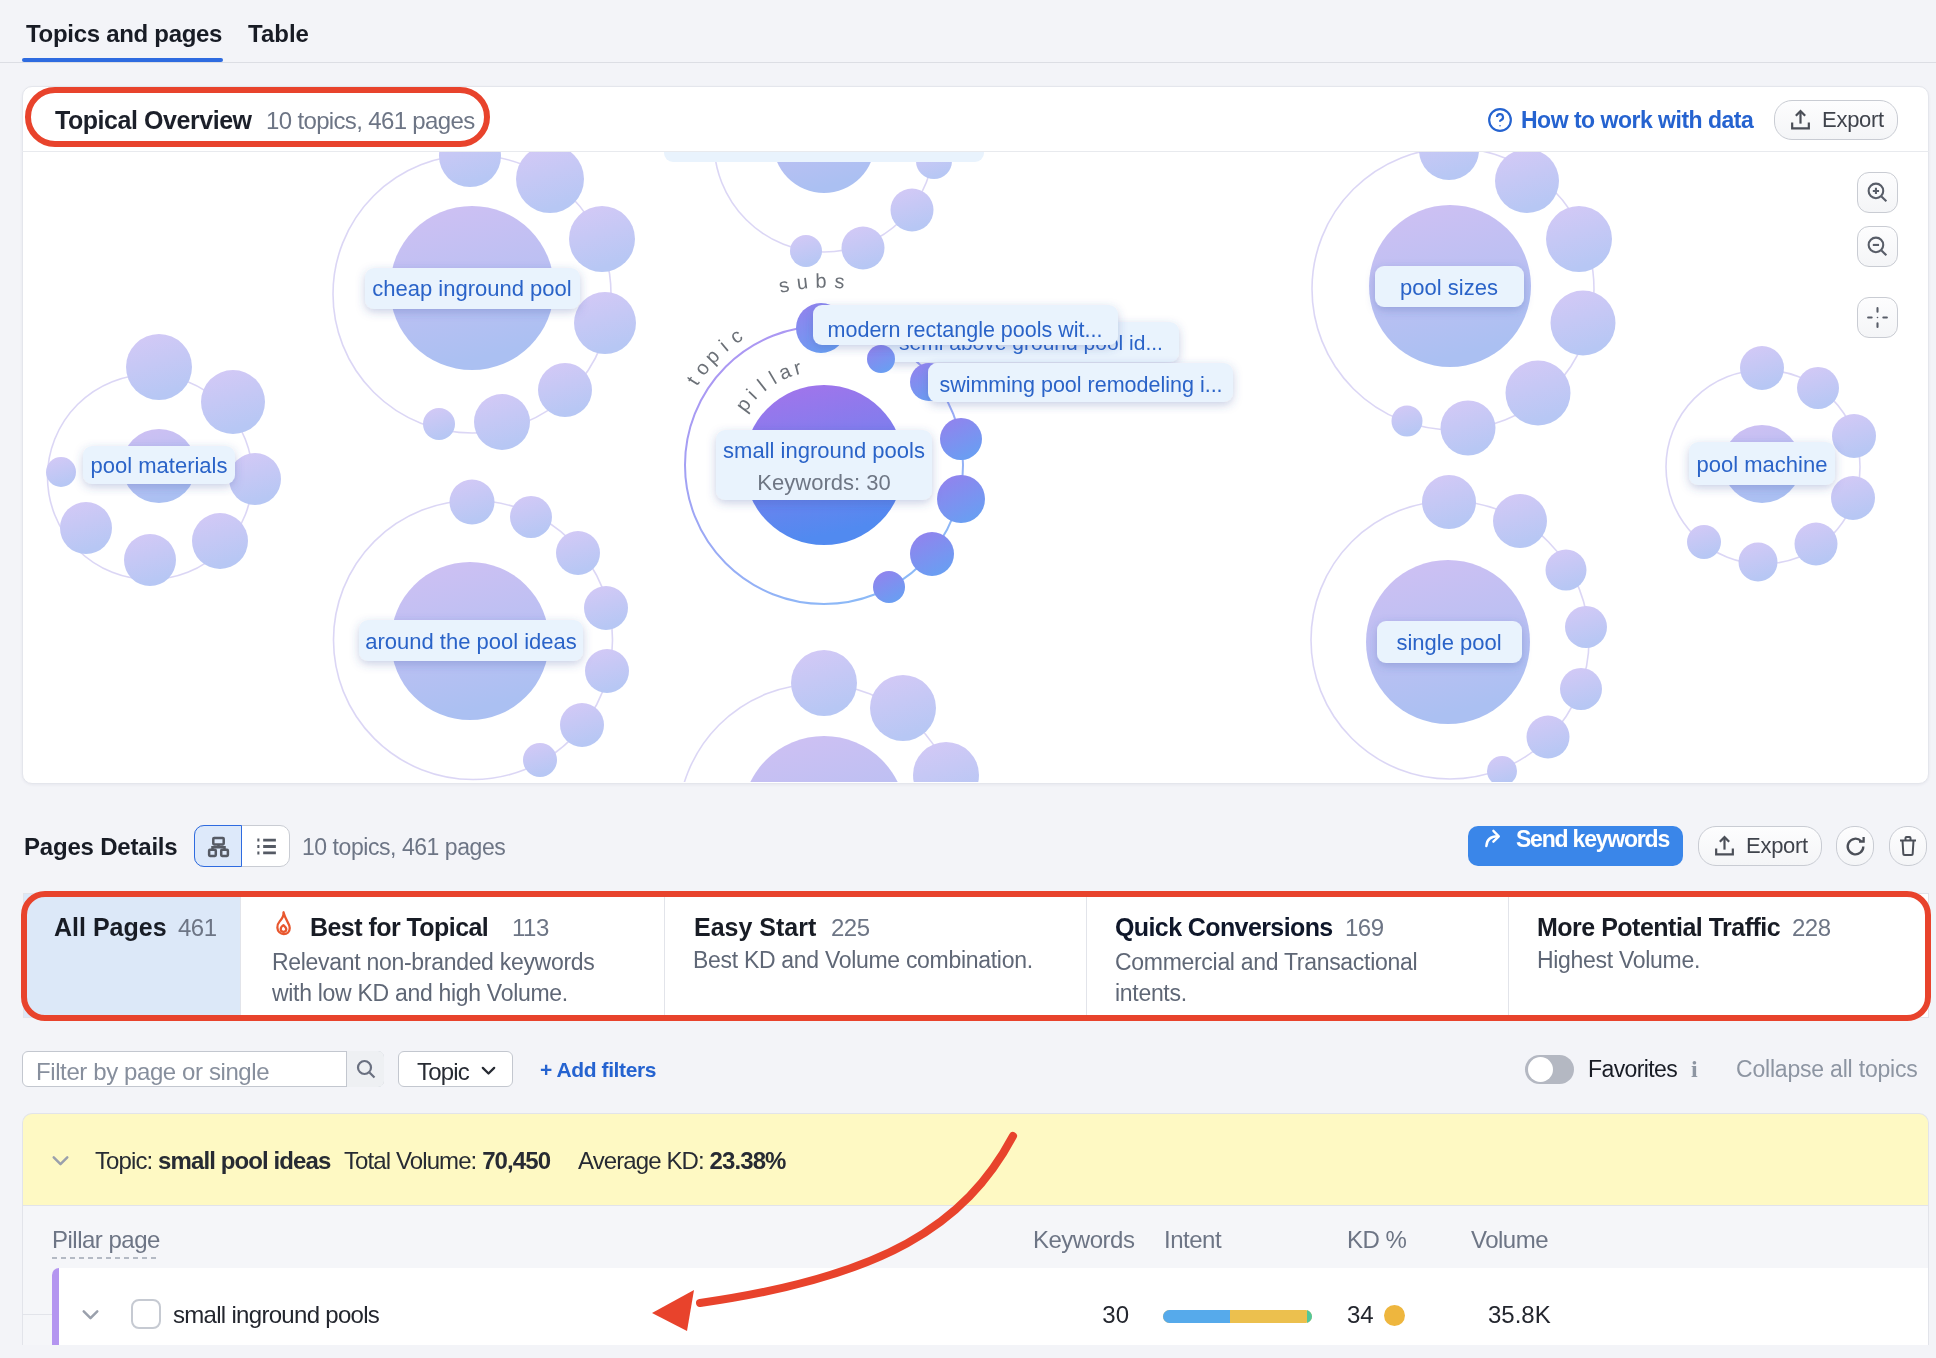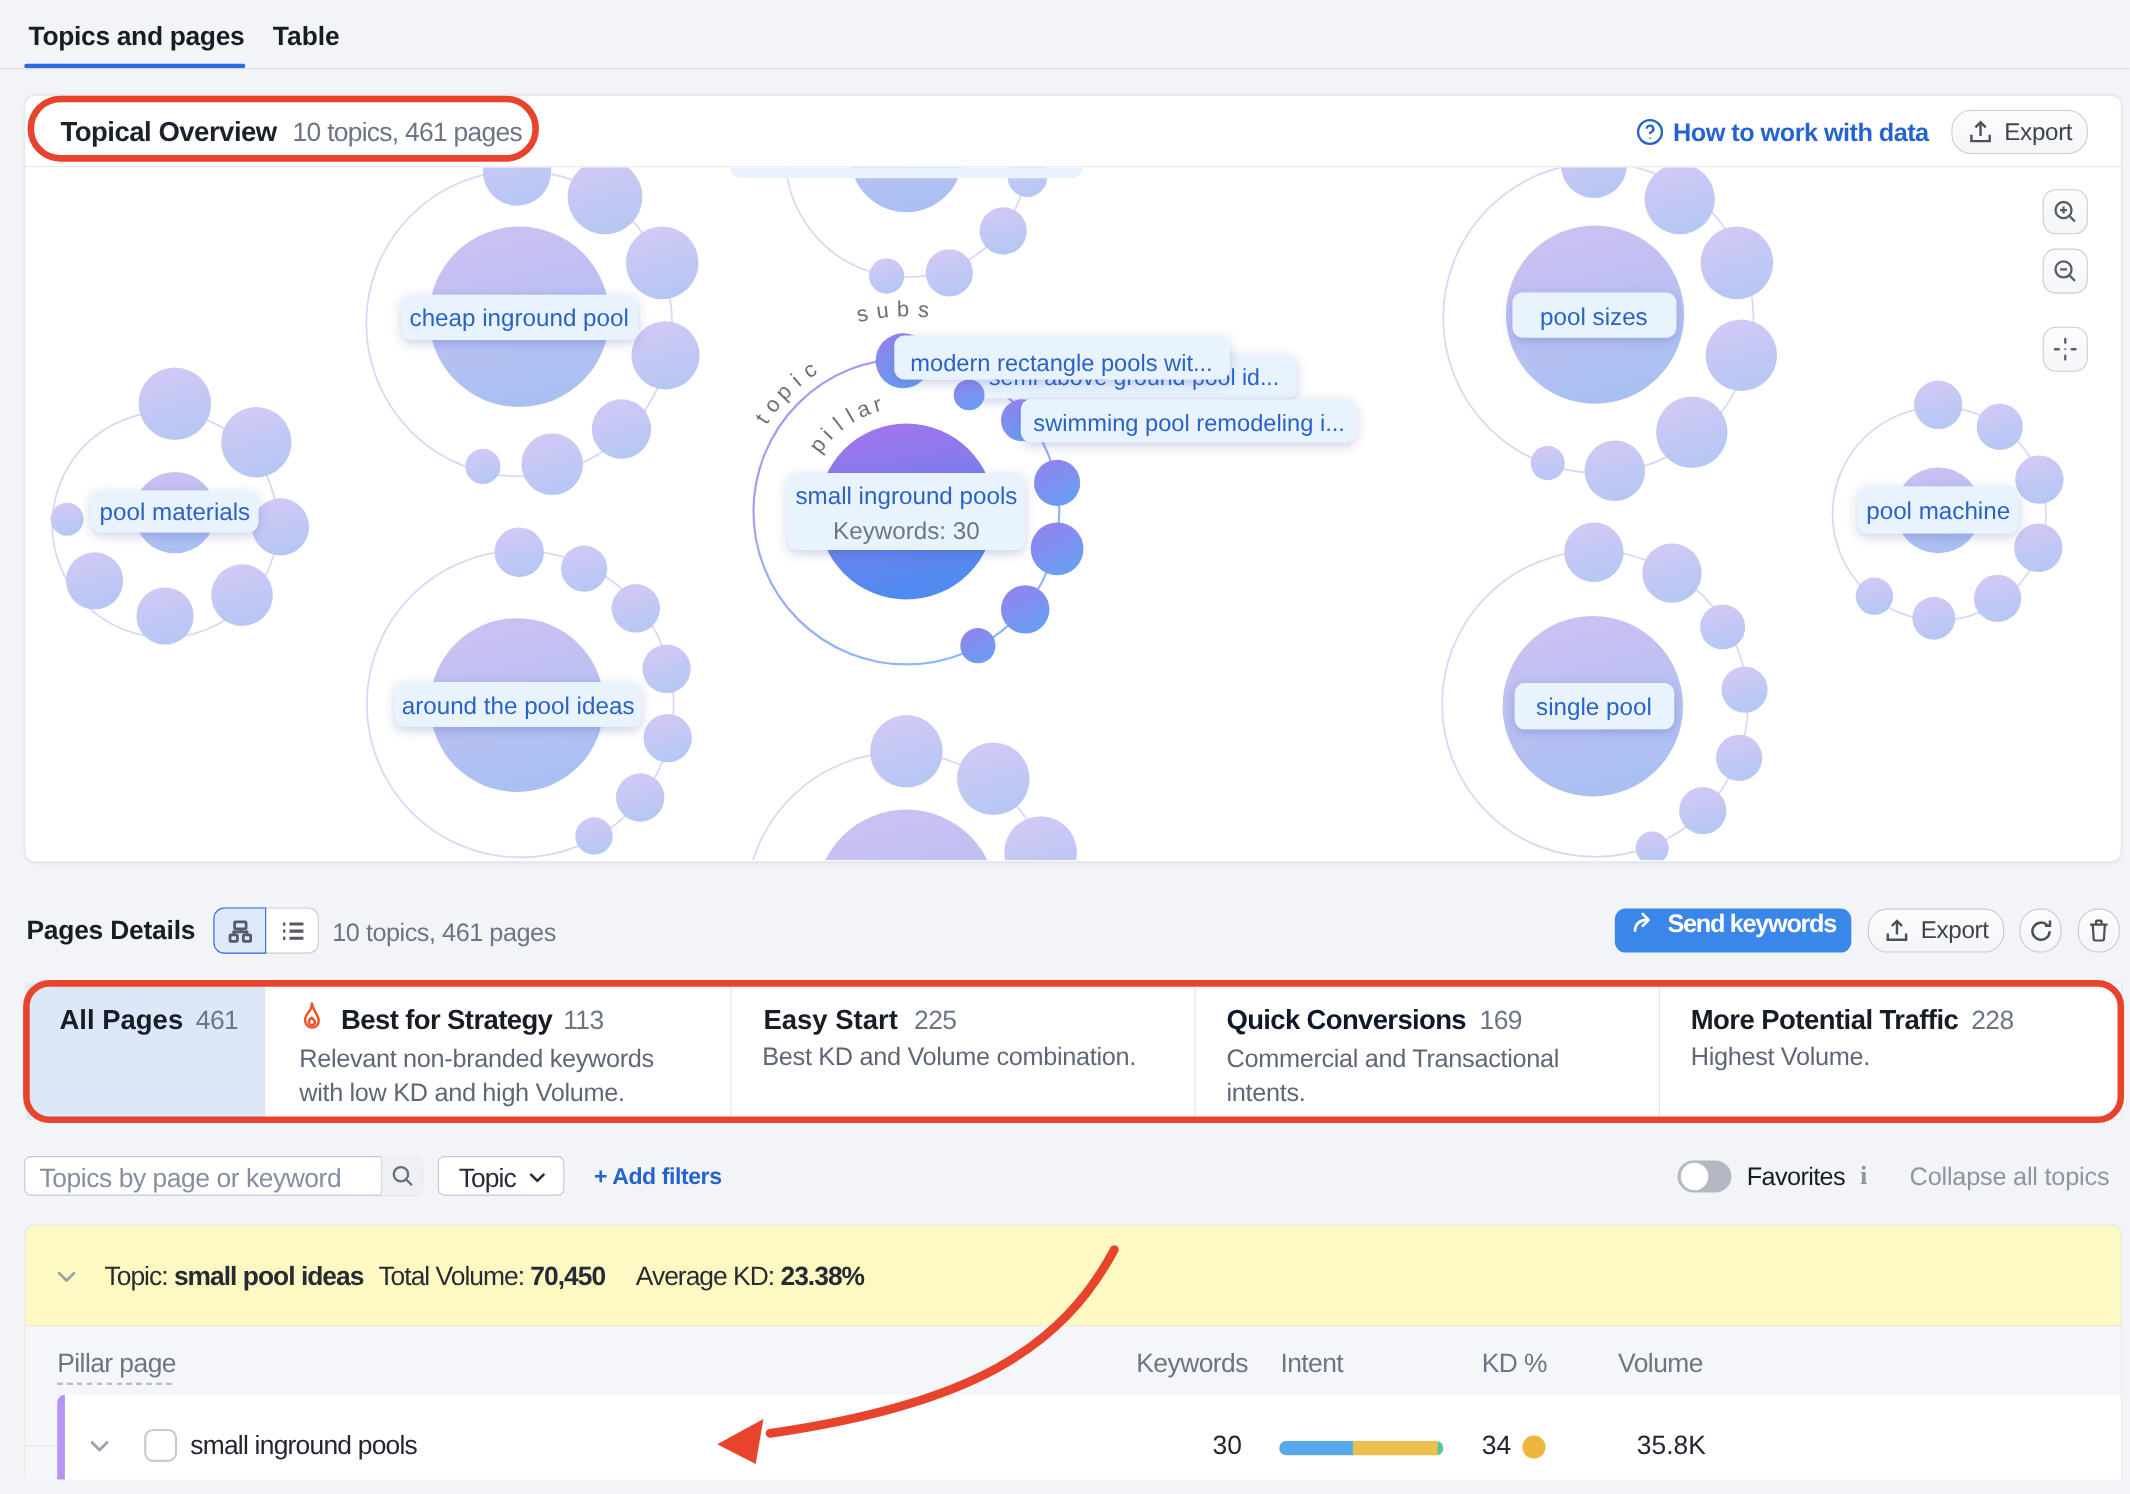--- a/index.html
+++ b/index.html
@@ -265,21 +265,21 @@
   <div class="abs" style="left:216px;top:0;width:1px;height:123px;background:#e2e4ea"></div>
   <div class="abs" style="left:640px;top:0;width:1px;height:123px;background:#e2e4ea"></div>
   <div class="abs" style="left:1062px;top:0;width:1px;height:123px;background:#e2e4ea"></div>
   <div class="abs" style="left:1484px;top:0;width:1px;height:123px;background:#e2e4ea"></div>
   <div class="abs" style="left:30px;top:19px;font-size:25px;font-weight:700;color:#181c25">All Pages</div>
   <div class="abs" style="left:154px;top:20px;font-size:24px;letter-spacing:-0.5px;color:#6d7585">461</div>
   <div class="abs" style="left:247px;top:16px"><svg width="25" height="27" viewBox="0 0 24 26" fill="none" stroke="#e8572e" stroke-width="2.2" stroke-linecap="round" stroke-linejoin="round">
         <path d="M12 2.2 C 12.5 6.4 10.3 8.5 8.6 10.5 C 6.9 12.6 5.9 14.5 6.1 16.9 C 6.35 20.7 9 23.2 12.2 23.2 C 15.7 23.2 18 20.8 18 17.3 C 18 12.7 14 10.4 12 2.2 Z"></path>
         <path d="M9.3 18.6 C 9.2 17 10.2 15.7 11.9 14.6 C 13.3 15.8 14.8 17.1 14.7 18.7 C 14.6 20 13.5 21 12 21 C 10.6 21 9.4 20 9.3 18.6"></path>
       </svg></div>
-  <div class="abs" style="left:286px;top:19px;font-size:25px;font-weight:700;letter-spacing:-0.55px;color:#181c25">Best for Strategy</div>
+  <div class="abs" style="left:286px;top:19px;font-size:25px;font-weight:700;letter-spacing:-0.55px;color:#181c25">Best for Topical</div>
   <div class="abs" style="left:488px;top:20px;font-size:24px;letter-spacing:-0.5px;color:#6d7585">113</div>
   <div class="abs" style="left:248px;top:53px;font-size:23px;letter-spacing:-0.3px;color:#5f6776;line-height:31px">Relevant non-branded keywords<br>with low KD and high Volume.</div>
   <div class="abs" style="left:670px;top:19px;font-size:25px;font-weight:700;color:#181c25">Easy Start</div>
   <div class="abs" style="left:807px;top:20px;font-size:24px;letter-spacing:-0.5px;color:#6d7585">225</div>
   <div class="abs" style="left:669px;top:53px;font-size:23px;letter-spacing:-0.3px;color:#5f6776">Best KD and Volume combination.</div>
   <div class="abs" style="left:1091px;top:19px;font-size:25px;font-weight:700;letter-spacing:-0.6px;color:#0f172a">Quick Conversions</div>
   <div class="abs" style="left:1321px;top:20px;font-size:24px;letter-spacing:-0.5px;color:#6d7585">169</div>
   <div class="abs" style="left:1091px;top:53px;font-size:23px;letter-spacing:-0.3px;color:#5f6776;line-height:31px">Commercial and Transactional<br>intents.</div>
   <div class="abs" style="left:1513px;top:19px;font-size:25px;font-weight:700;letter-spacing:-0.5px;color:#181c25">More Potential Traffic</div>
   <div class="abs" style="left:1768px;top:20px;font-size:24px;letter-spacing:-0.5px;color:#6d7585">228</div>
@@ -287,21 +287,21 @@
 </div>
 <div class="redbox" style="left:21px;top:891px;width:1910px;height:130px;border-radius:24px"></div>
 
 <div class="abs" style="left:22px;top:1051px;width:362px;height:36px;border:1px solid #c3c7cf;border-radius:6px;background:#fff"></div>
 <div class="abs" style="left:346px;top:1051px;width:38px;height:36px;border-left:1px solid #c3c7cf;background:#eef0f3;border-radius:0 6px 6px 0;display:flex;align-items:center;justify-content:center">
     <svg width="24" height="24" viewBox="0 0 24 24" fill="none" stroke="#6a7080" stroke-width="2.2">
       <circle cx="10.5" cy="10.5" r="6.5"></circle>
       <path d="M15.5 15.5 20.5 20.5"></path>
     </svg>
   </div>
-<div class="abs" style="left:36px;top:1058px;font-size:24px;letter-spacing:-0.4px;color:#878f9d">Topics by page or keyword</div>
+<div class="abs" style="left:36px;top:1058px;font-size:24px;letter-spacing:-0.4px;color:#878f9d">Filter by page or single</div>
 <div class="abs" style="left:398px;top:1051px;width:115px;height:36px;border:1px solid #c3c7cf;border-radius:6px;background:#fff"></div>
 <div class="abs" style="left:417px;top:1058px;font-size:24px;letter-spacing:-0.8px;color:#272b33">Topic</div>
 <div class="abs" style="left:478px;top:1060px"><svg width="21" height="21" viewBox="0 0 24 24" fill="none" stroke="#272b33" stroke-width="2.6" stroke-linecap="round" stroke-linejoin="round">
       <path d="M5.5 9 12 15.5 18.5 9"></path>
     </svg></div>
 <div class="abs" style="left:540px;top:1058px;font-size:21px;font-weight:700;letter-spacing:-0.4px;color:#2563d0">+ Add filters</div>
 <div class="abs" style="left:1525px;top:1055px;width:49px;height:29px;background:#b4b8c2;border-radius:15px"></div>
 <div class="abs" style="left:1528px;top:1057px;width:25px;height:25px;background:#fff;border-radius:50%"></div>
 <div class="abs" style="left:1588px;top:1056px;font-size:23px;letter-spacing:-0.6px;color:#181c25">Favorites</div>
 <div class="abs" style="left:1691px;top:1056px;font-size:24px;color:#8d95a2;font-family:'Liberation Serif',serif;font-weight:700">i</div>

